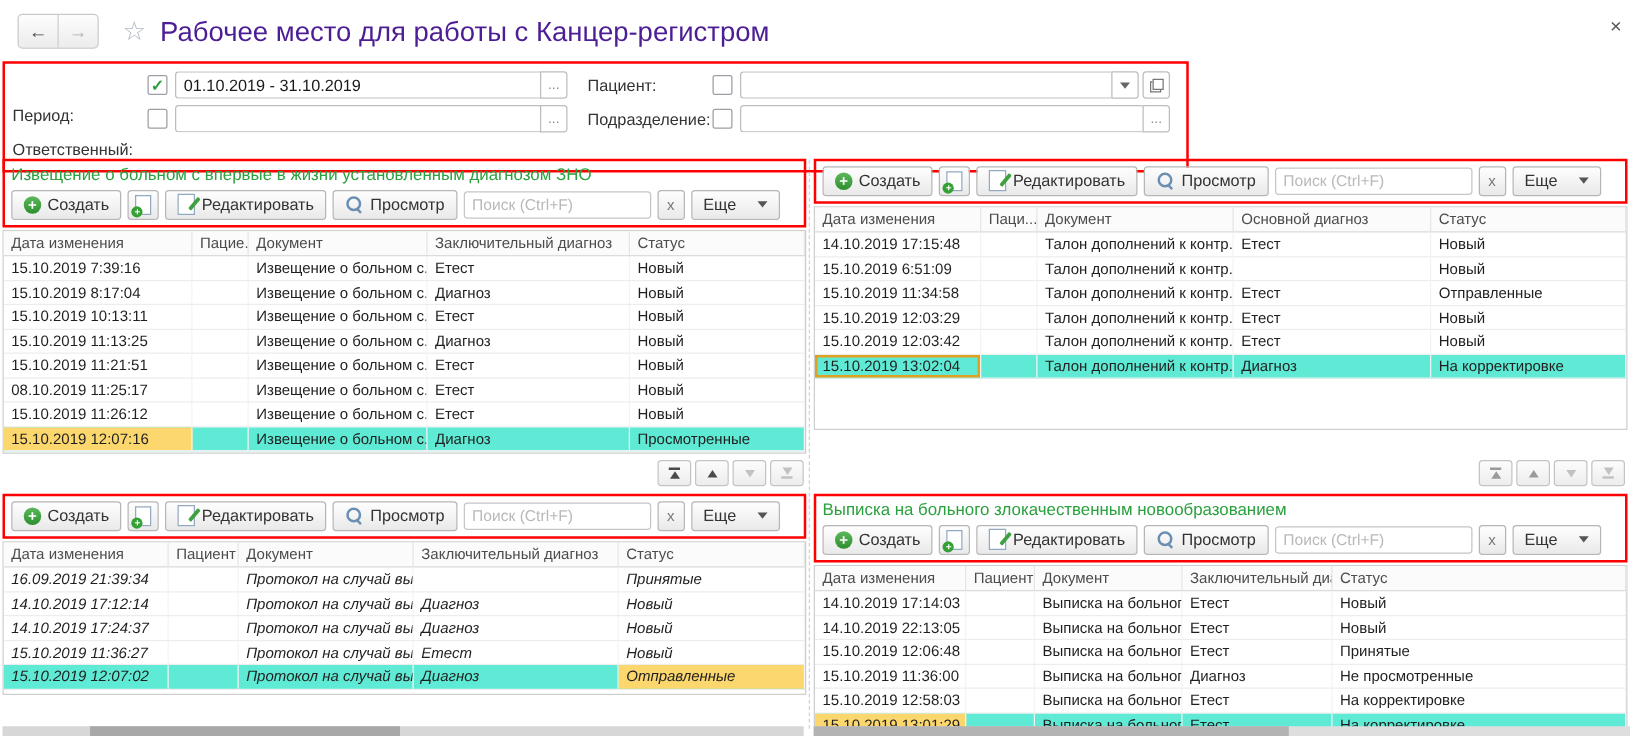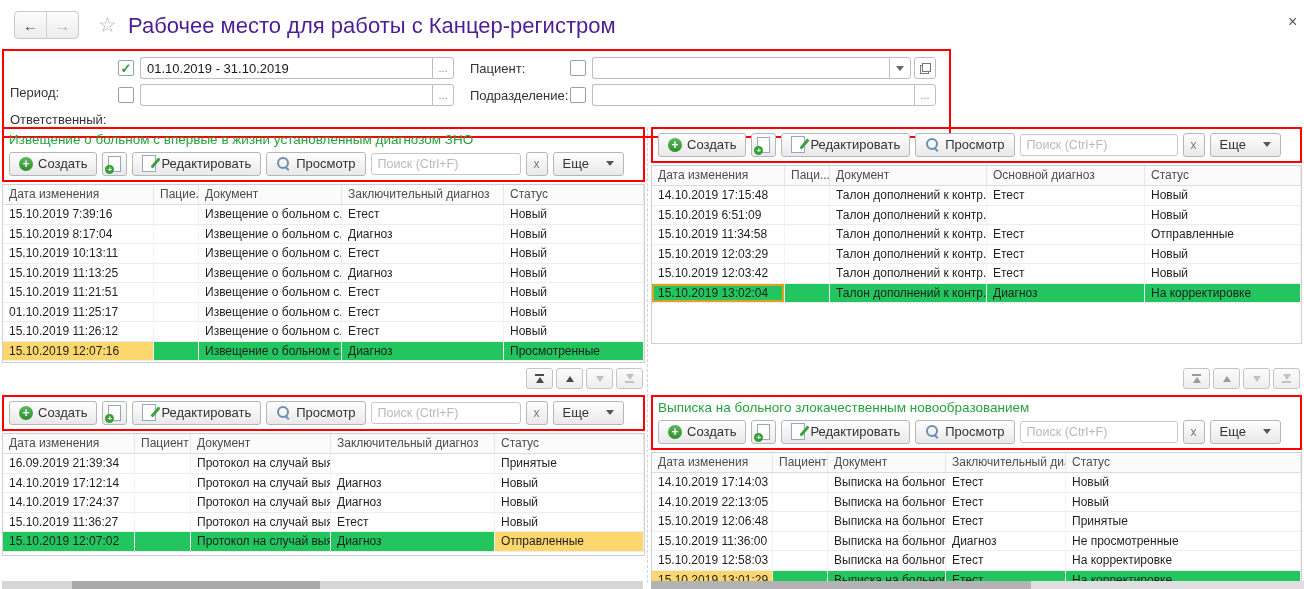--- a/index.html
+++ b/index.html
@@ -76,26 +76,26 @@
   .tri-more{width:0;height:0;border-left:4px solid transparent;border-right:4px solid transparent;
             border-top:5px solid #555;}
 
   
   .table{border:1px solid #cfcfcf;margin-top:2px;background:#fff;}
   .thead{display:grid;height:19px;background:#fbfbfb;border-bottom:1px solid #dcdcdc;}
   .hcell{padding:2px 17px 0 6px;color:#4c4c4c;font-size:12px;white-space:nowrap;overflow:hidden;
          border-right:1px solid #e6e6e6;}
   .tbody{overflow:hidden;}
   .p-tl .tbody,.p-tr .tbody{height:157px;}
-  .p-bl .tbody{height:101px;}
+  .p-bl .tbody{height:101px;font-style:italic;}
   .p-br .tbody{height:118px;}
   .trow{display:grid;height:19.5px;box-sizing:border-box;border-bottom:1px solid #ededed;}
   .tcell{padding:2px 0 0 6px;font-size:12px;color:#1f1f1f;white-space:nowrap;overflow:hidden;
          border-right:1px solid #f3f3f3;}
-  .trow.sel{background:#22c55e;}
+  .trow.sel{background:#5eead4;}
   .tcell.ffill{background:#fbd76e;}
   .tcell.fborder{box-shadow:inset 0 0 0 2px #e0a123;}
   .p-tl .thead,.p-tl .trow{grid-template-columns:151px 45px 143px 162px 1fr;}
   .p-tr .thead,.p-tr .trow{grid-template-columns:133px 45px 157px 158px 1fr;}
   .p-bl .thead,.p-bl .trow{grid-template-columns:132px 56px 140px 164px 1fr;}
   .p-br .thead,.p-br .trow{grid-template-columns:121px 55px 118px 120px 1fr;}
 
   
   .pager{position:absolute;right:2px;bottom:0;display:flex;gap:3px;}
   .pbtn{width:27px;height:21px;box-sizing:border-box;border:1px solid #c4c4c4;border-radius:3px;
@@ -242,21 +242,21 @@
             <div class="tcell">Новый</div>
           </div>
           <div class="trow">
             <div class="tcell">15.10.2019 11:21:51</div>
             <div class="tcell"></div>
             <div class="tcell">Извещение о больном с...</div>
             <div class="tcell">Етест</div>
             <div class="tcell">Новый</div>
           </div>
           <div class="trow">
-            <div class="tcell">01.10.2019 11:25:17</div>
+            <div class="tcell">08.10.2019 11:25:17</div>
             <div class="tcell"></div>
             <div class="tcell">Извещение о больном с...</div>
             <div class="tcell">Етест</div>
             <div class="tcell">Новый</div>
           </div>
           <div class="trow">
             <div class="tcell">15.10.2019 11:26:12</div>
             <div class="tcell"></div>
             <div class="tcell">Извещение о больном с...</div>
             <div class="tcell">Етест</div>

